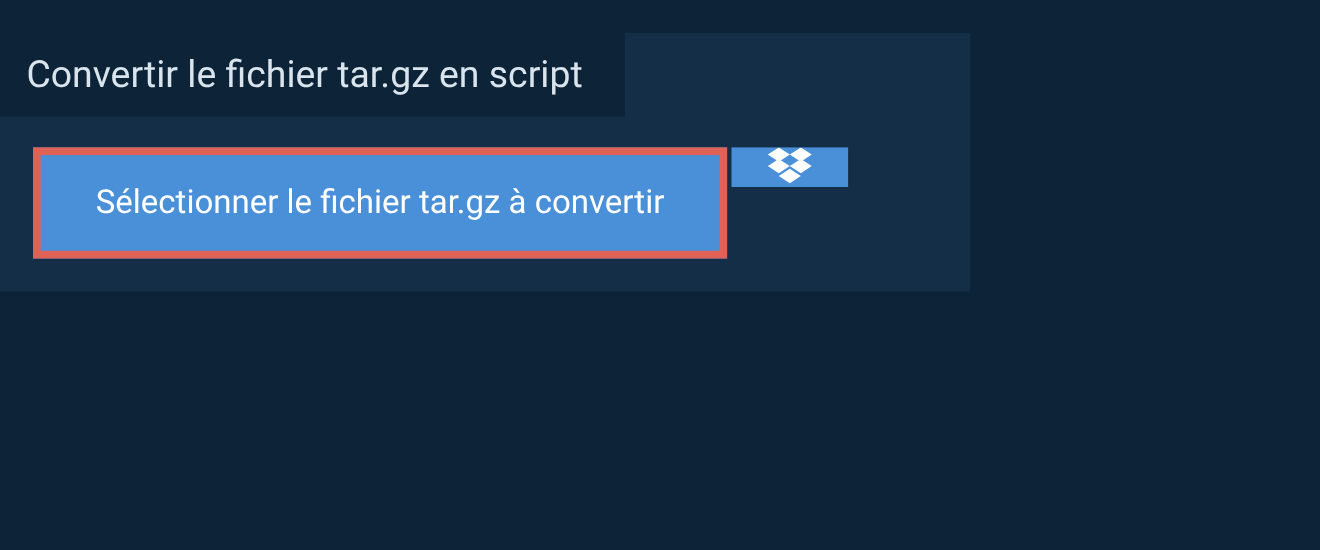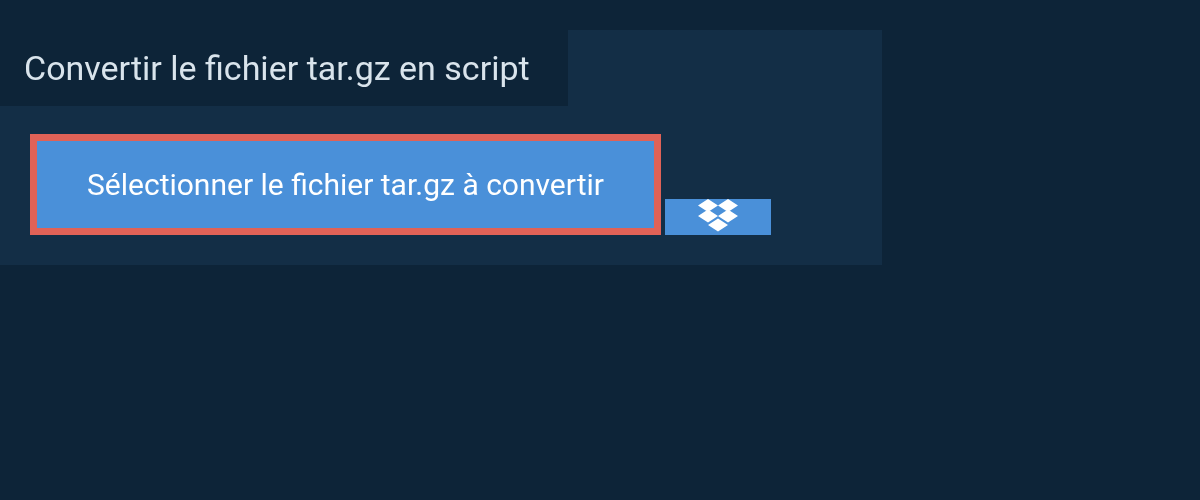--- a/index.html
+++ b/index.html
@@ -28,21 +28,21 @@
     }
     .title {
       color: #d9e4ec;
       font-size: 34px;
       font-weight: 400;
     }
     .button-row {
       display: flex;
       gap: 4px;
       padding: 28px 30px 0 30px;
-      align-items: flex-end;
+      align-items: flex-start;
     }
     .select-button {
       background: #4a90d9;
       border: 7px solid #e06257;
       color: #ffffff;
       font-size: 30px;
       font-weight: 400;
       padding: 26px 50px;
       cursor: pointer;
       text-align: center;

